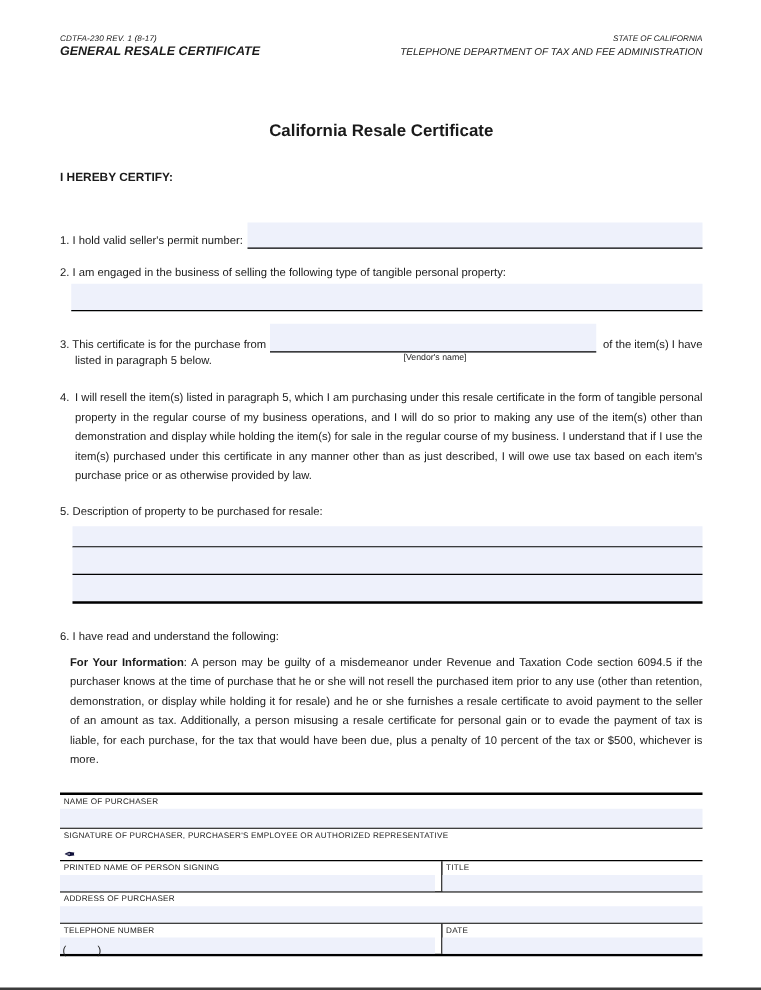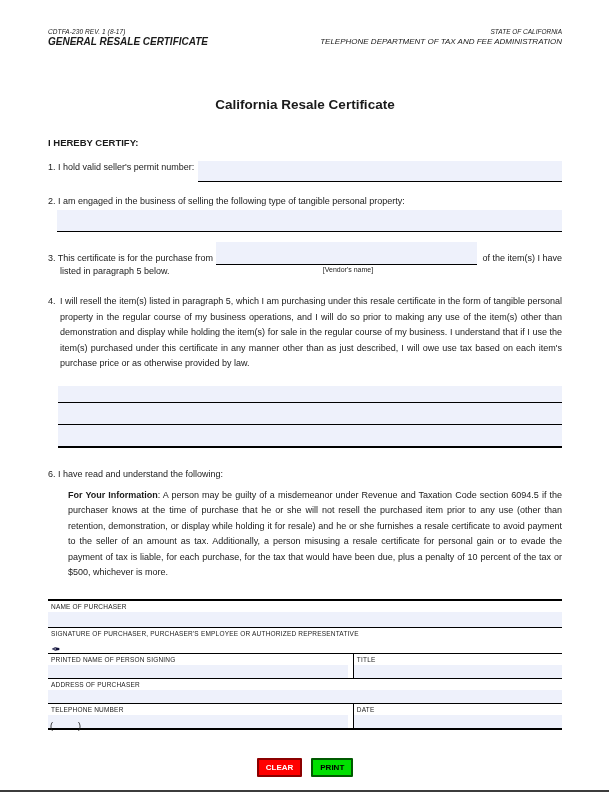--- a/index.html
+++ b/index.html
@@ -27,21 +27,21 @@
   .title {
     margin-top:50px; text-align:center;
     font-size:13.5px; font-weight:bold; line-height:16px;
   }
   .certify { margin-top:24px; font-size:9.5px; font-weight:bold; }
 
   .itm { font-size:9px; }
   .field { background:var(--field-bg,#eef1fb); }
 
   
-  .item1 { margin-top:13px; display:flex; align-items:flex-start; }
+  .item1 { margin-top:30px; display:flex; align-items:flex-end; }
   .item1 .lbl { white-space:nowrap; padding-right:4px; line-height:13px; }
   .item1 .field { flex:1; height:20px; border-bottom:1.5px solid #000; }
 
   
   .item2 { margin-top:13px; }
   .item2 .lbl { line-height:13px; }
   .item2 .field { margin-left:9px; margin-top:2px; height:21px; border-bottom:1.5px solid #000; }
 
   
   .item3 { margin-top:10px; position:relative; }
@@ -64,21 +64,21 @@
   .item5 { margin-top:14px; }
   .item5 .lbl { line-height:12px; }
   .desc-lines { margin-left:10px; margin-top:6px; }
   .desc-line { height:16px; border-bottom:1px solid #000; }
   .desc-line.mid { height:21px; }
   .desc-line.last { height:21px; border-bottom:2px solid #000; }
 
   
   .item6 { margin-top:20px; }
   .item6 .lbl { line-height:13px; }
-  .fyi { margin-left:20px; margin-top:7px; text-align:justify; line-height:15.5px; font-size:9px; }
+  .fyi { margin-left:8px; margin-top:7px; text-align:justify; line-height:15.5px; font-size:9px; }
   .fyi b { font-weight:bold; }
 
   
   .sig-table { margin-top:18px; border-top:2px solid #000; border-bottom:2.5px solid #000; }
   .t-row { border-bottom:1px solid #000; }
   .t-row.last { border-bottom:none; }
   .t-label {
     font-size:6.5px; line-height:8px; padding:2px 0 1px 3px;
     color:#222; letter-spacing:0.2px;
   }
@@ -146,20 +146,21 @@
     <div class="row2">listed in paragraph 5 below.</div>
     <div class="vendor-cap">[Vendor's name]</div>
   </div>
 
   <div class="itm item4">
     <div class="num">4.</div>
     <div class="para">I will resell the item(s) listed in paragraph 5, which I am purchasing under this resale certificate in the form of tangible personal property in the regular course of my business operations, and I will do so prior to making any use of the item(s) other than demonstration and display while holding the item(s) for sale in the regular course of my business.  I understand that if I use the item(s) purchased under this certificate in any manner other than as just described, I will owe use tax based on each item's purchase price or as otherwise provided by law.</div>
   </div>
 
   <div class="itm item5">
+    <div class="lbl">5. Description of property to be purchased for resale:</div>
     <div class="desc-lines">
       <div class="desc-line field"></div>
       <div class="desc-line mid field"></div>
       <div class="desc-line last field"></div>
     </div>
   </div>
 
   <div class="itm item6">
     <div class="lbl">6. I have read and understand the following:</div>
     <div class="fyi">

